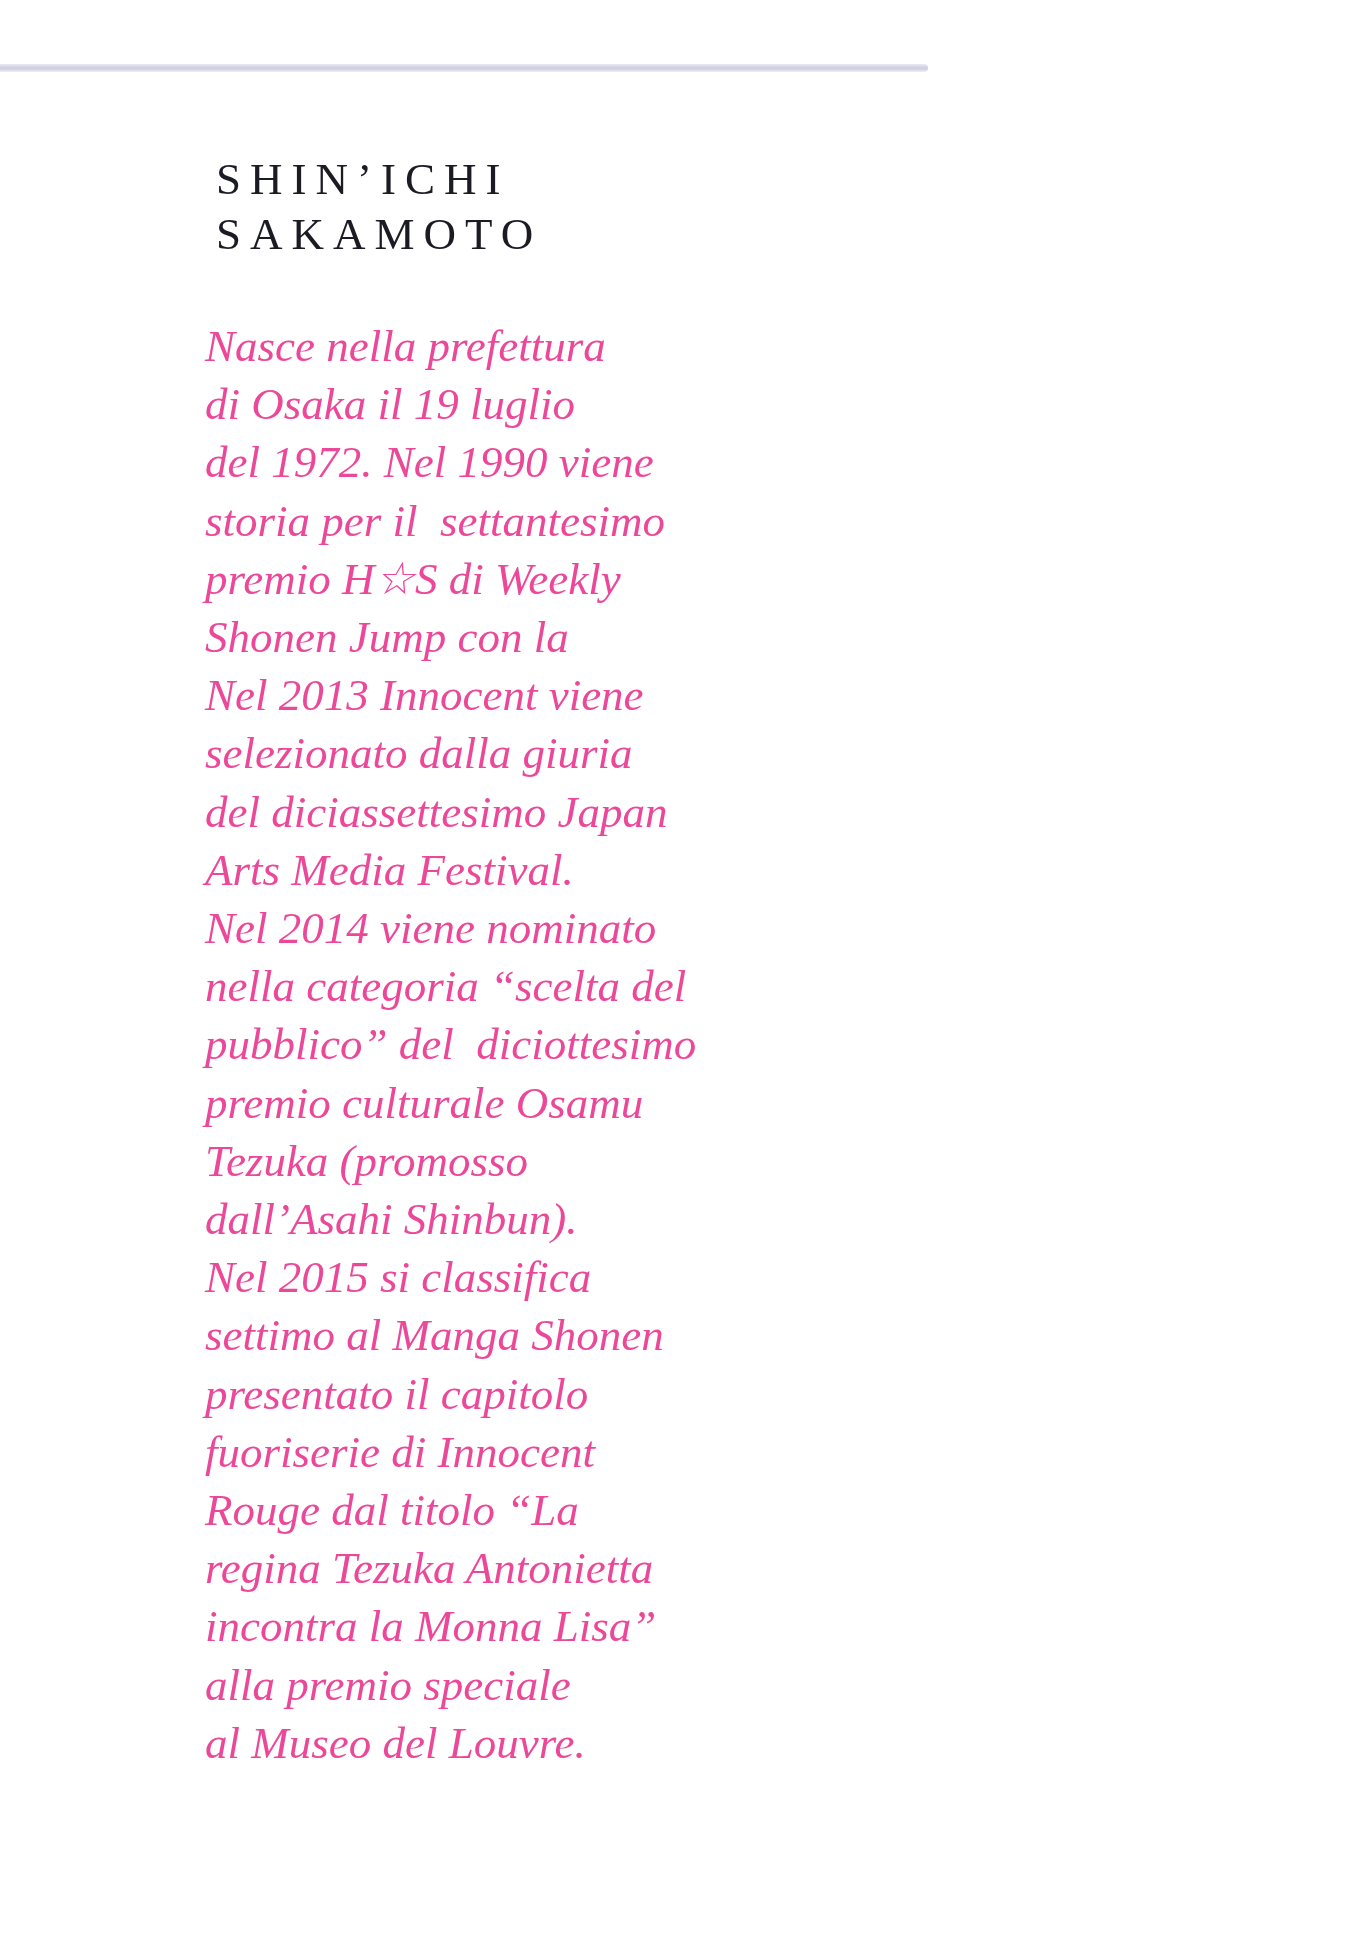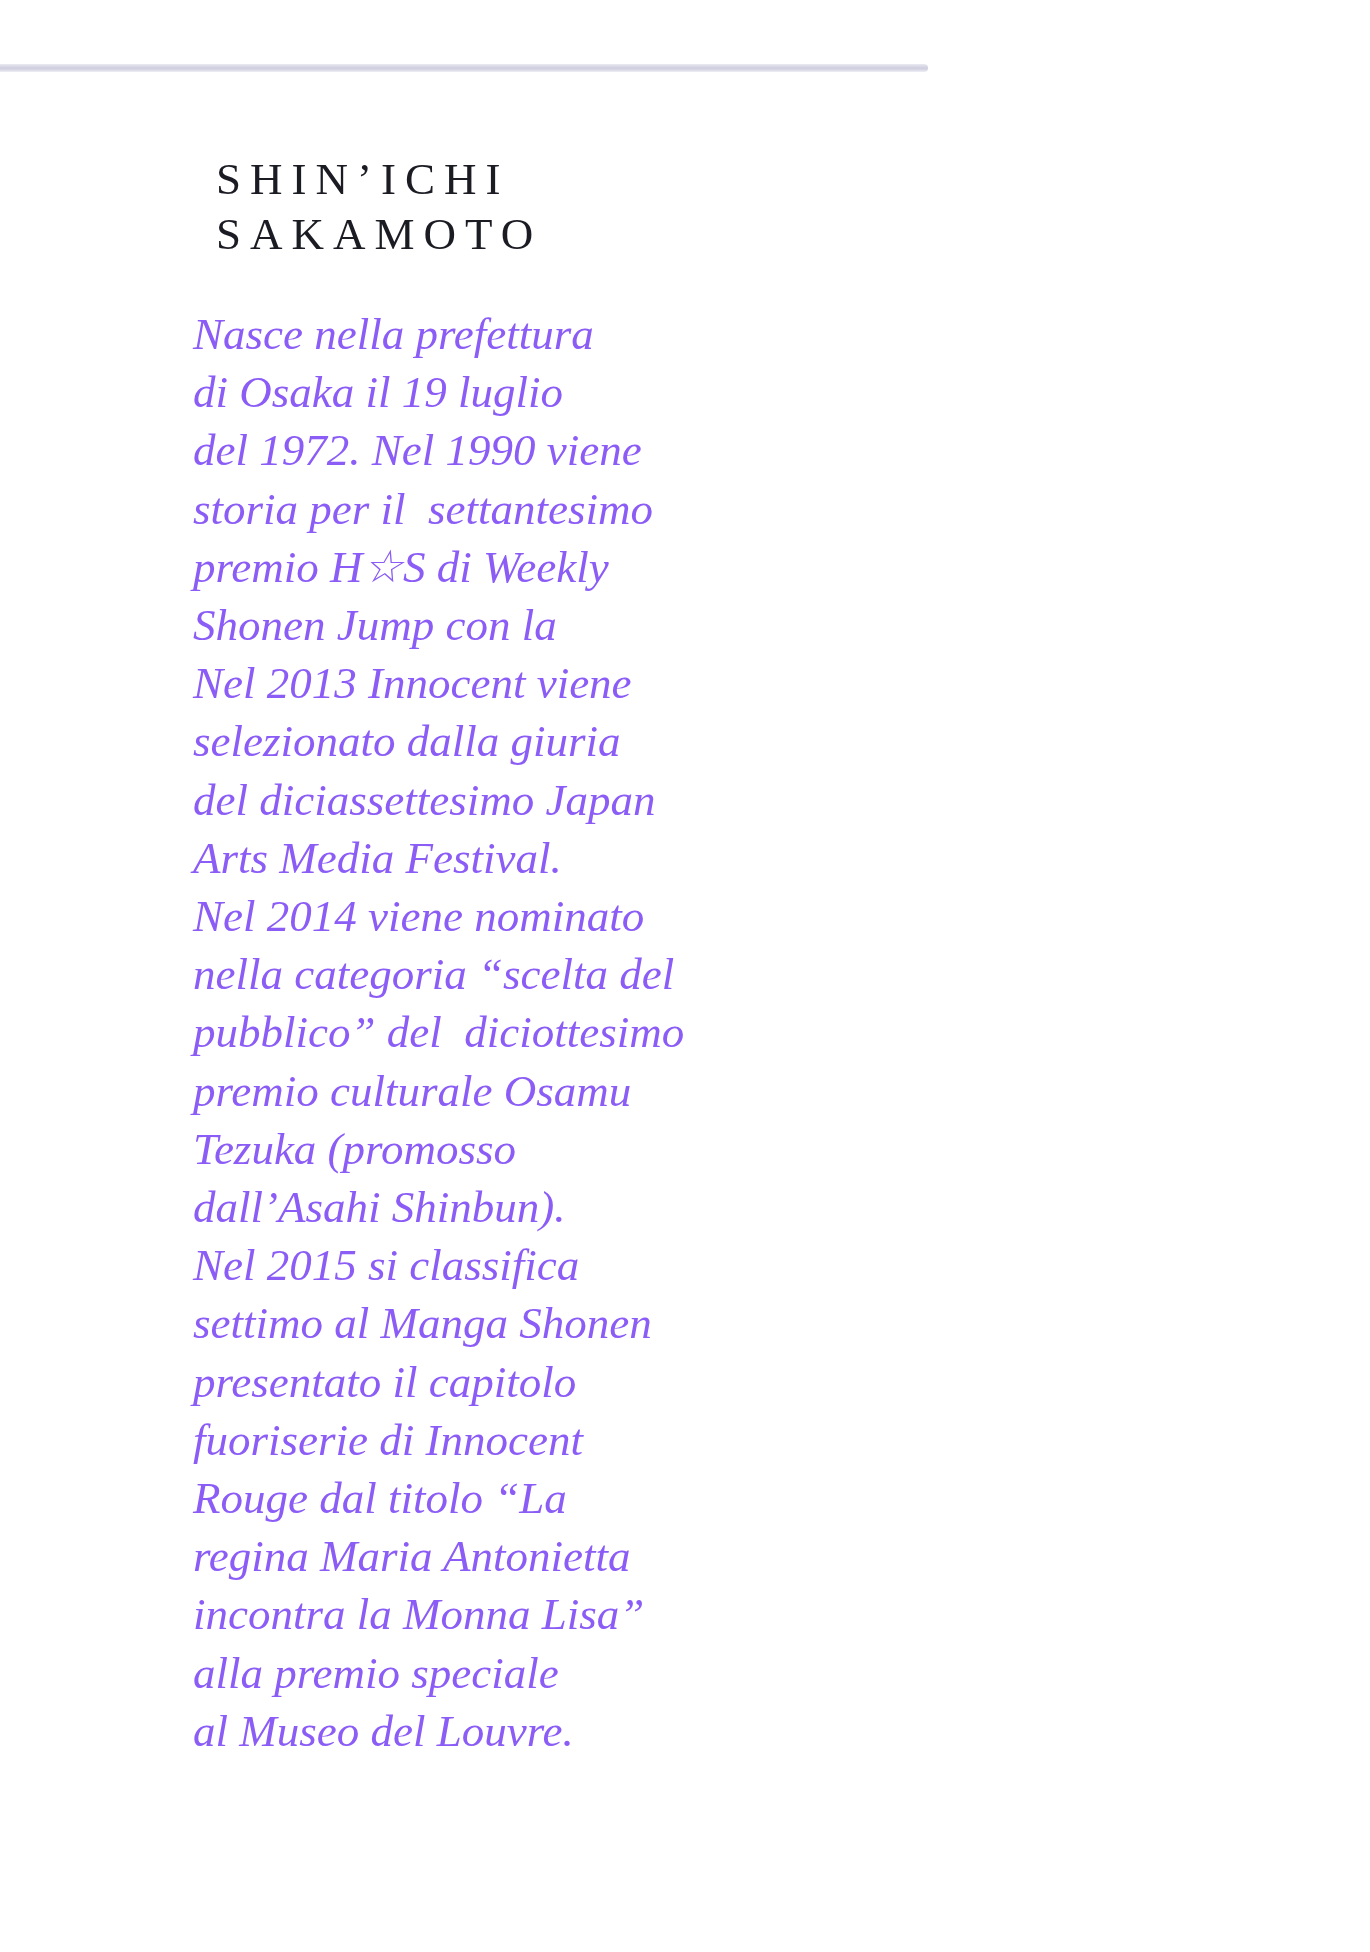--- a/index.html
+++ b/index.html
@@ -35,26 +35,26 @@
       color: #1b1b24;
     }
     .name-line {
       display: block;
       white-space: nowrap;
     }
     .bio {
       position: absolute;
       left: 193px;
       top: 305px;
-      margin: 0;
+      margin: 12px;
       font-family: "Liberation Serif", "DejaVu Serif", serif;
       font-style: italic;
       font-size: 45px;
       line-height: 58.2px;
-      color: #8b5cf6;
+      color: #ec4899;
     }
     .bio-line {
       display: block;
       white-space: pre;
     }
   </style>
 </head>
 <body>
 
 <div class="top-rule"></div>
@@ -79,17 +79,17 @@
   <span class="bio-line">nella categoria “scelta del</span>
   <span class="bio-line">pubblico” del  diciottesimo</span>
   <span class="bio-line">premio culturale Osamu</span>
   <span class="bio-line">Tezuka (promosso</span>
   <span class="bio-line">dall’Asahi Shinbun).</span>
   <span class="bio-line">Nel 2015 si classifica</span>
   <span class="bio-line">settimo al Manga Shonen</span>
   <span class="bio-line">presentato il capitolo</span>
   <span class="bio-line">fuoriserie di Innocent</span>
   <span class="bio-line">Rouge dal titolo “La</span>
-  <span class="bio-line">regina Maria Antonietta</span>
+  <span class="bio-line">regina Tezuka Antonietta</span>
   <span class="bio-line">incontra la Monna Lisa”</span>
   <span class="bio-line">alla premio speciale</span>
   <span class="bio-line">al Museo del Louvre.</span>
 </p>
 
 </body></html>

